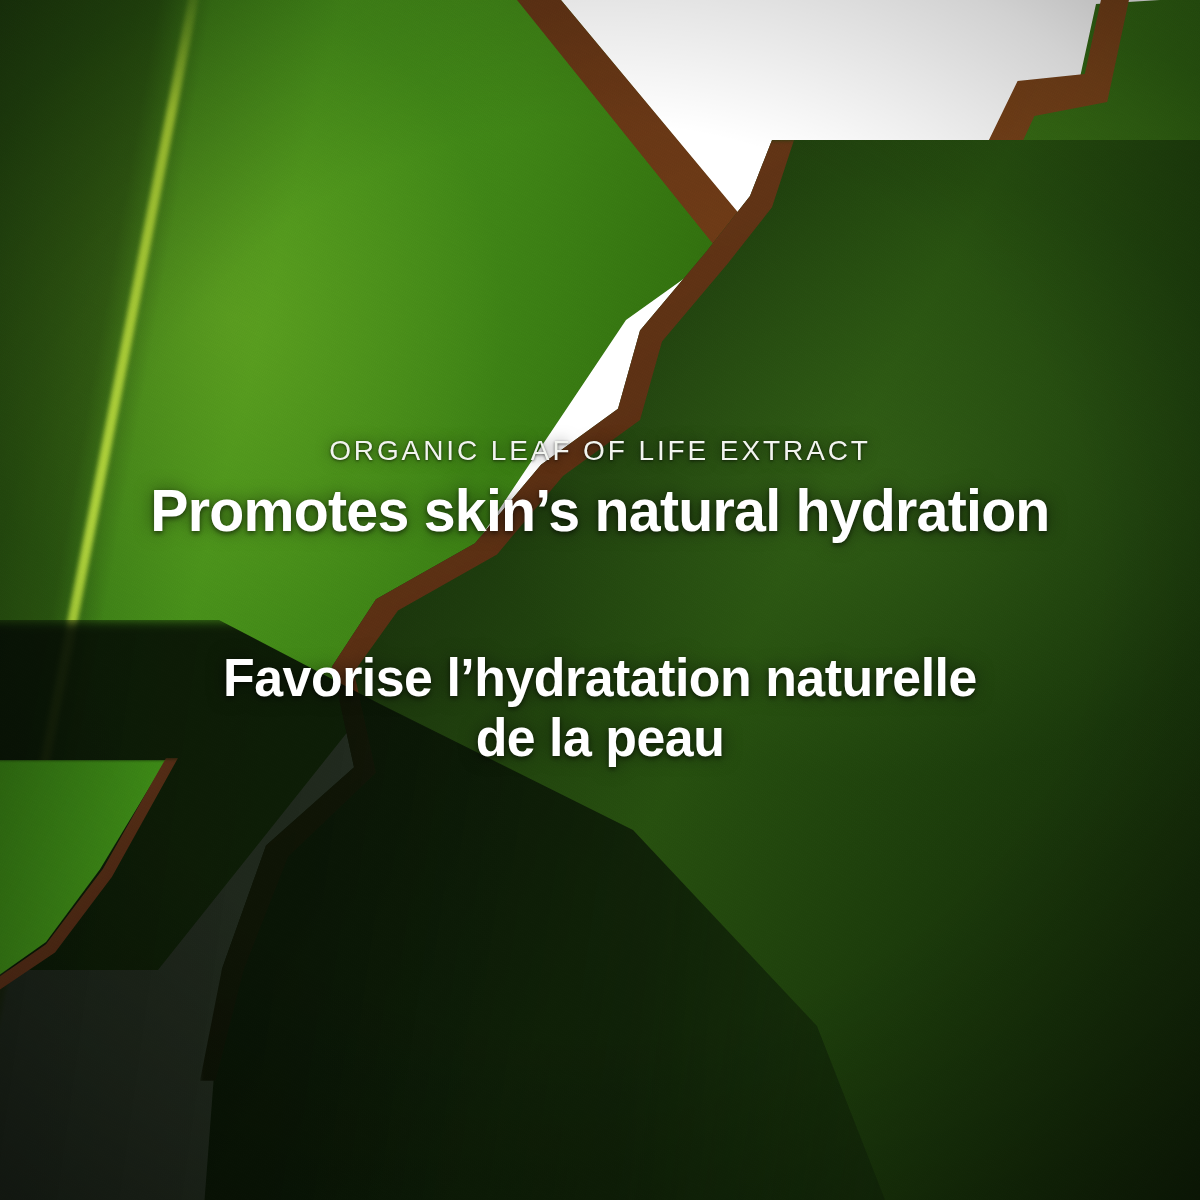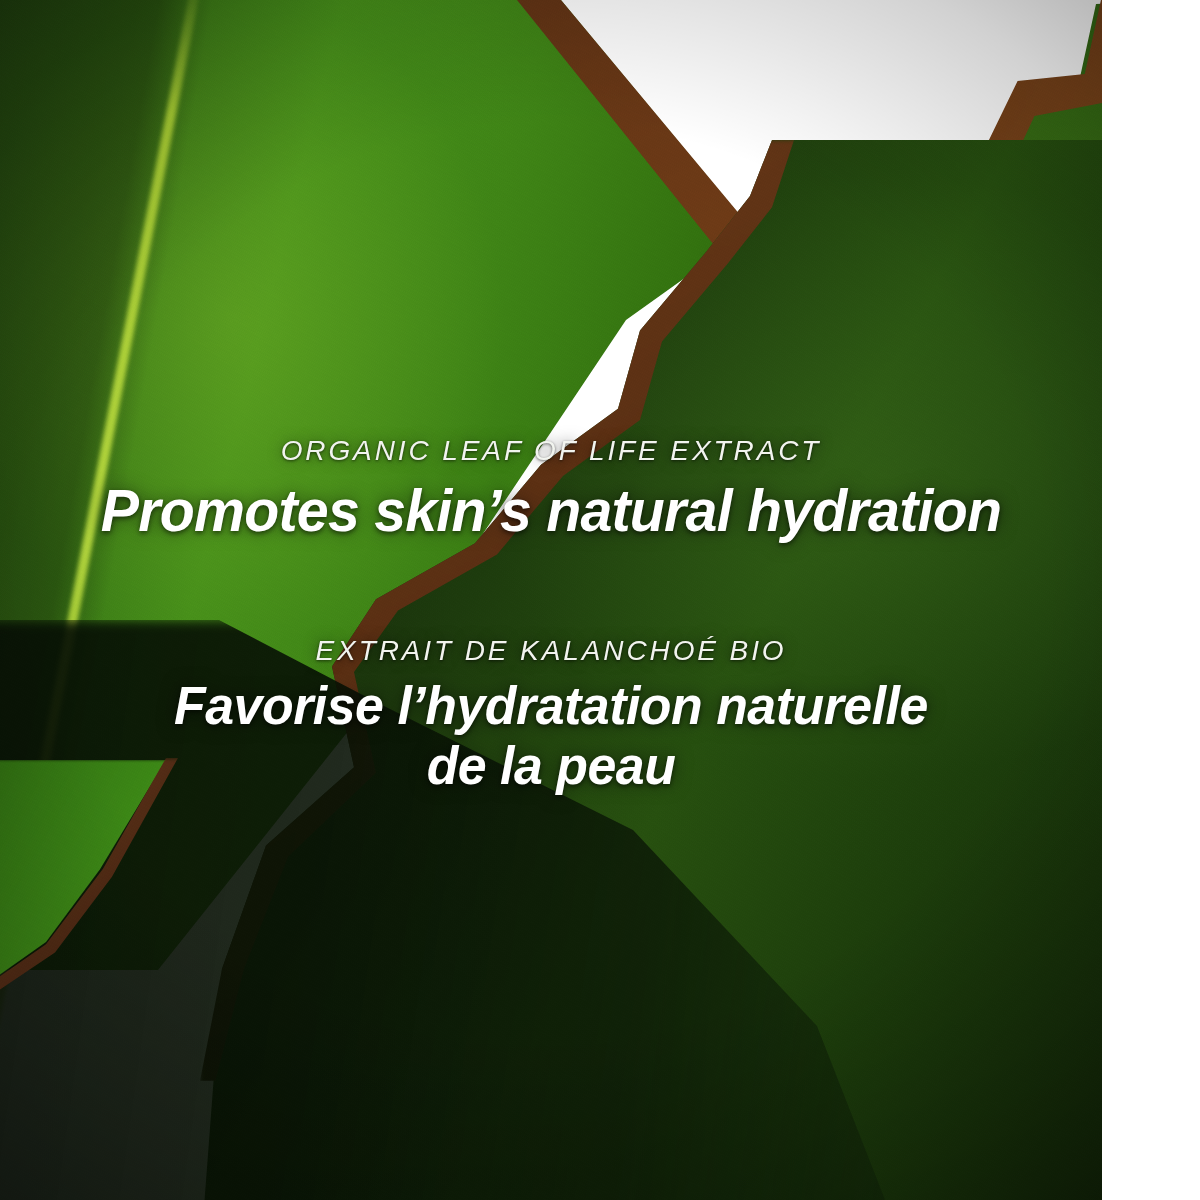--- a/index.html
+++ b/index.html
@@ -7,25 +7,24 @@
     margin: 0;
     padding: 0;
     background: #ffffff;
   }
   body {
     font-family: "Liberation Sans", sans-serif;
   }
 
   #stage {
     position: relative;
-    width: 1102px;
+    width: 1200px;
     height: 1200px;
     overflow: hidden;
     background: #ffffff;
-    font-style: italic;
   }
 
   
   .photo {
     position: absolute;
     inset: 0;
     overflow: hidden;
     background: #ffffff;
   }
 
@@ -355,21 +354,20 @@
   </div>
 
   <div class="copy">
 
     <div class="block block-en">
       <div class="eyebrow">ORGANIC LEAF OF LIFE EXTRACT</div>
       <div class="headline">Promotes skin’s natural hydration</div>
     </div>
 
     <div class="block block-fr">
-      <div class="eyebrow">EXTRAIT DE KALANCHOÉ BIO</div>
       <div class="headline headline-fr">
         <span class="ln">Favorise l’hydratation naturelle</span>
         <span class="ln">de la peau</span>
       </div>
     </div>
 
   </div>
 </div>
 
 </body></html>

